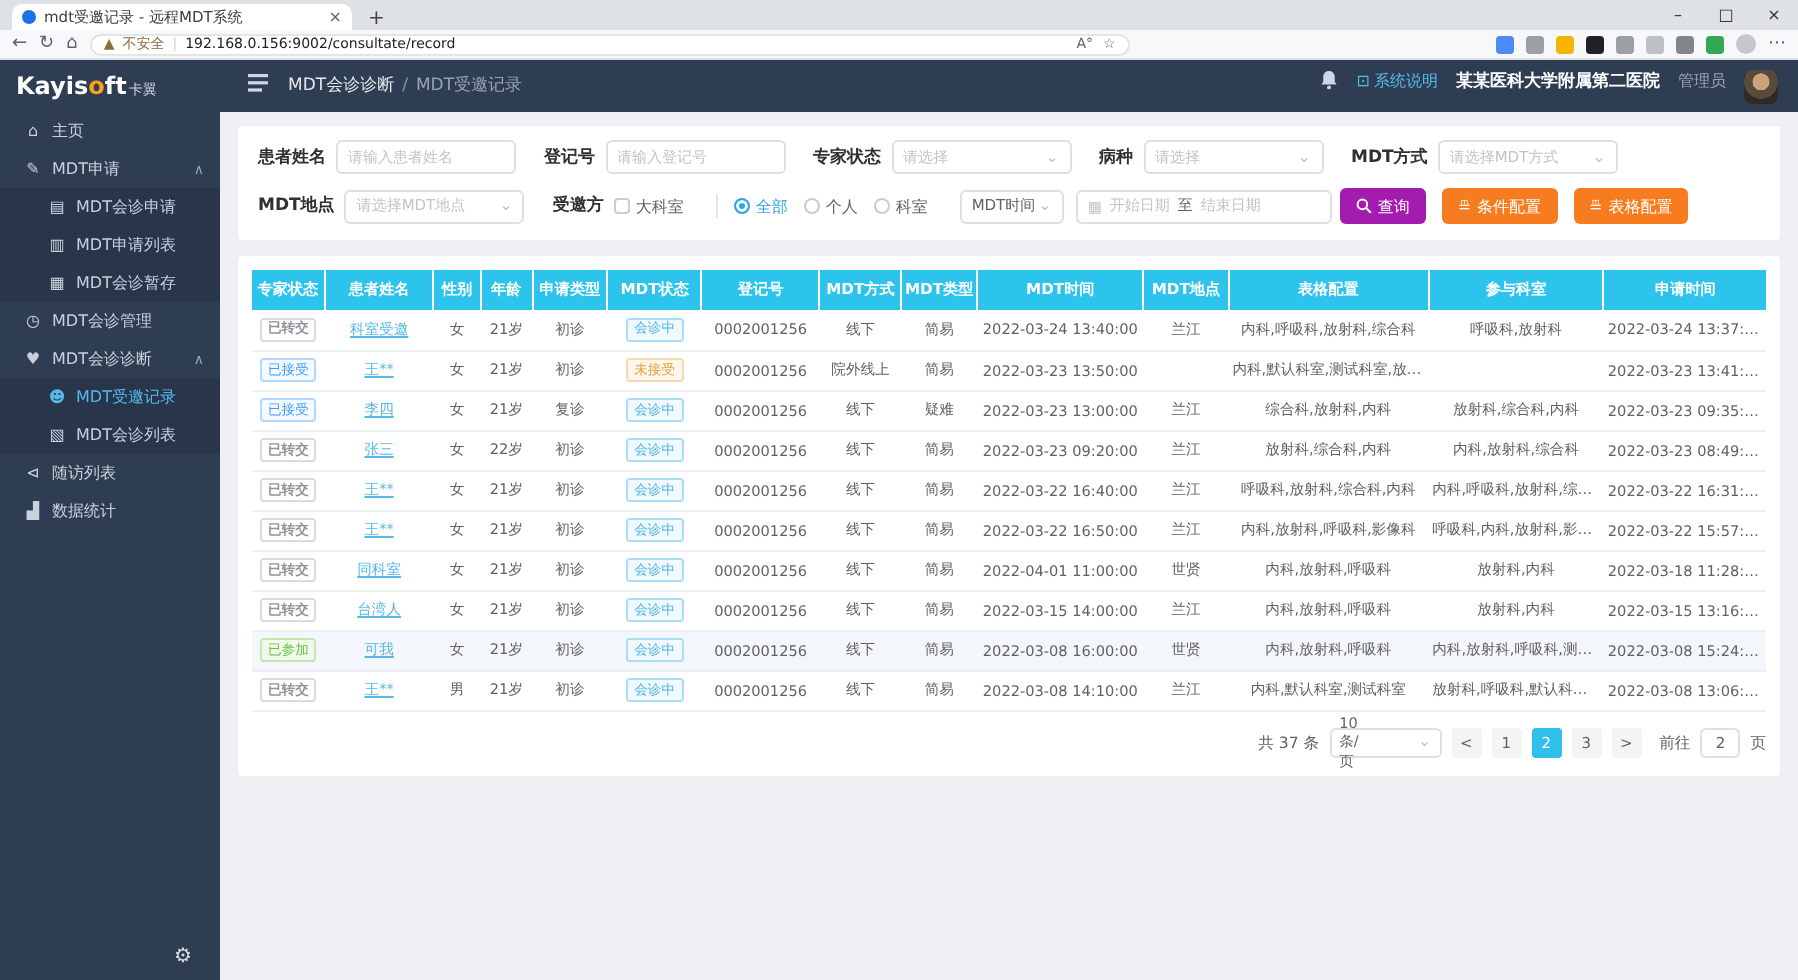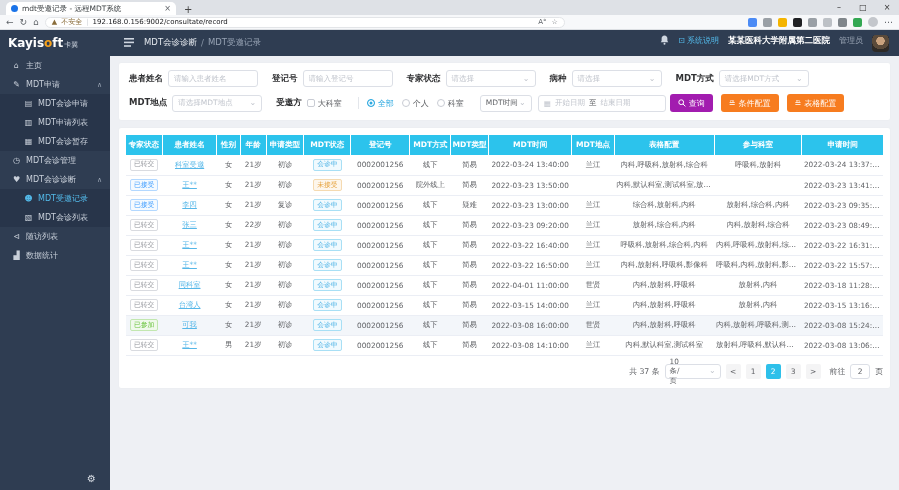--- a/index.html
+++ b/index.html
@@ -90,21 +90,21 @@
   .table-card { margin-top:6px; padding:7px 7px 9px; }
   table { width:100%; border-collapse:collapse; table-layout:fixed; }
   thead td { background:#2cc3ec; color:#fff; font-weight:bold; font-size:7.6px; text-align:center;
              height:20px; border-right:1px solid rgba(255,255,255,.5); white-space:nowrap; overflow:hidden; }
   thead td:last-child { border-right:none; }
   tbody td { height:20px; font-size:7.3px; color:#606266; text-align:center; border-bottom:1px solid #ebeef5;
              white-space:nowrap; overflow:hidden; text-overflow:ellipsis; padding:0 2px; }
   tr.hl td { background:#f3f6fa; }
   .plink { color:#56b7e8; text-decoration:underline; cursor:pointer; }
   .badge { display:inline-block; min-width:26px; padding:1.5px 3px; border-radius:2px; font-size:6.8px; line-height:1; border:1px solid; }
-  .b-gray  { color:#909399; border-color:#d9dbe0; background:#fff; }
+  .b-gray  { color:#909399; border-color:#d9dbe0; background:#fff;font-weight:bold; }
   .b-blue  { color:#409eff; border-color:#b3d8ff; background:#f4faff; }
   .b-green { color:#67c23a; border-color:#c2e7b0; background:#f0f9eb; }
   .b-cyan  { color:#4fb4e6; border-color:#a8dff5; background:#f0fafe; }
   .b-orange{ color:#e6a23c; border-color:#f5dab1; background:#fdf6ec; }
 
   
   .pager { display:flex; align-items:center; justify-content:flex-end; gap:5px; margin-top:8px; font-size:7.8px; color:#606266; }
   .psize { width:56px; height:15px; border:1px solid #dcdfe6; border-radius:3px; display:flex; align-items:center;
            justify-content:space-between; padding:0 4px; color:#606266; font-size:7.3px;gap:24px; }
   .pbtn { min-width:15px; height:15px; background:#f4f4f5; border-radius:2px; display:inline-flex;

